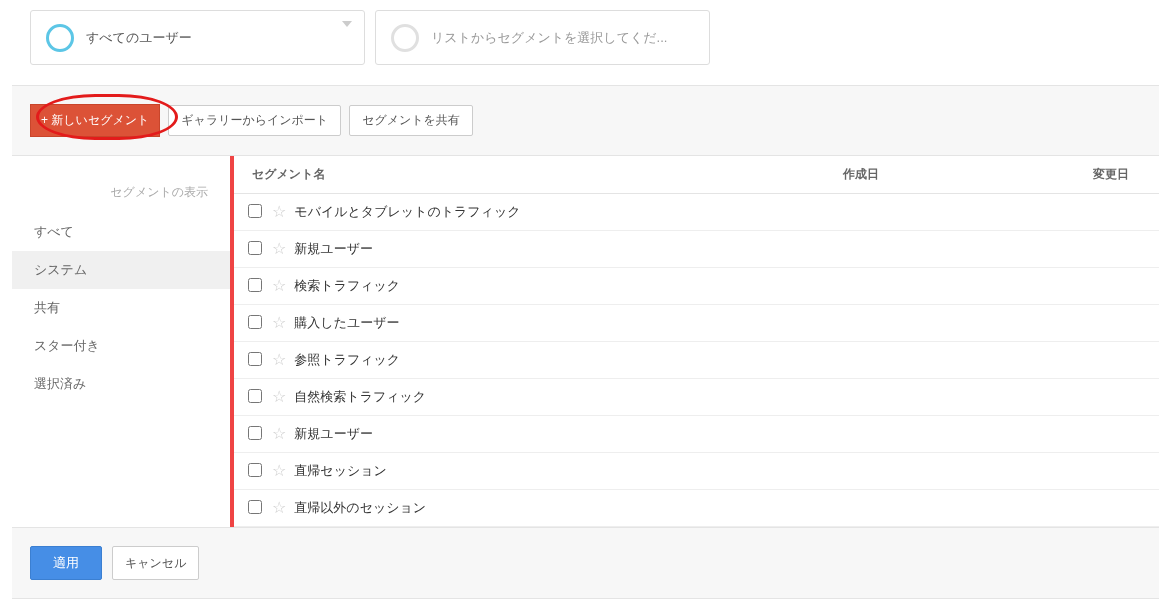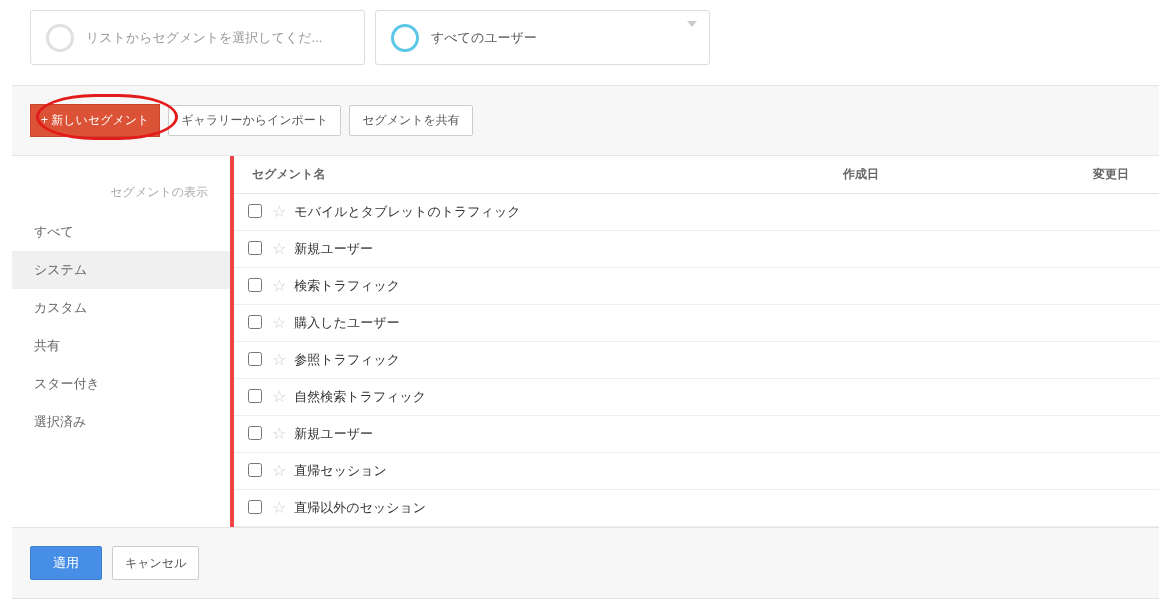--- a/index.html
+++ b/index.html
@@ -166,44 +166,43 @@
       font-size: 13px;
       cursor: pointer;
       border-radius: 2px;
     }
   </style>
 </head>
 <body>
 
 <div class="top-segments">
   <div class="segment-pill">
-    <div class="circle circle-gray"></div>
-    <span class="label" style="color:#999">リストからセグメントを選択してくだ...</span>
-  </div>
-  <div class="segment-pill">
     <div class="circle circle-blue"></div>
     <span class="label">すべてのユーザー</span>
     <div class="dropdown-caret"></div>
+  </div>
+  <div class="segment-pill">
+    <div class="circle circle-gray"></div>
+    <span class="label" style="color:#999">リストからセグメントを選択してくだ...</span>
   </div>
 </div>
 
 <div class="panel">
   <div class="toolbar">
     <button class="btn-primary">+ 新しいセグメント</button>
     <button class="btn">ギャラリーからインポート</button>
     <button class="btn">セグメントを共有</button>
     <div class="hand-circle"></div>
   </div>
 
   <div class="content">
     <div class="sidebar">
       <div class="sidebar-title">セグメントの表示</div>
       <div class="sidebar-item">すべて</div>
       <div class="sidebar-item active">システム</div>
-      <div class="sidebar-item">カスタム</div>
       <div class="sidebar-item">共有</div>
       <div class="sidebar-item">スター付き</div>
       <div class="sidebar-item">選択済み</div>
     </div>
 
     <div class="main">
       <div class="table-head">
         <div class="th th-name">セグメント名</div>
         <div class="th th-created">作成日</div>
         <div class="th th-modified">変更日</div>

